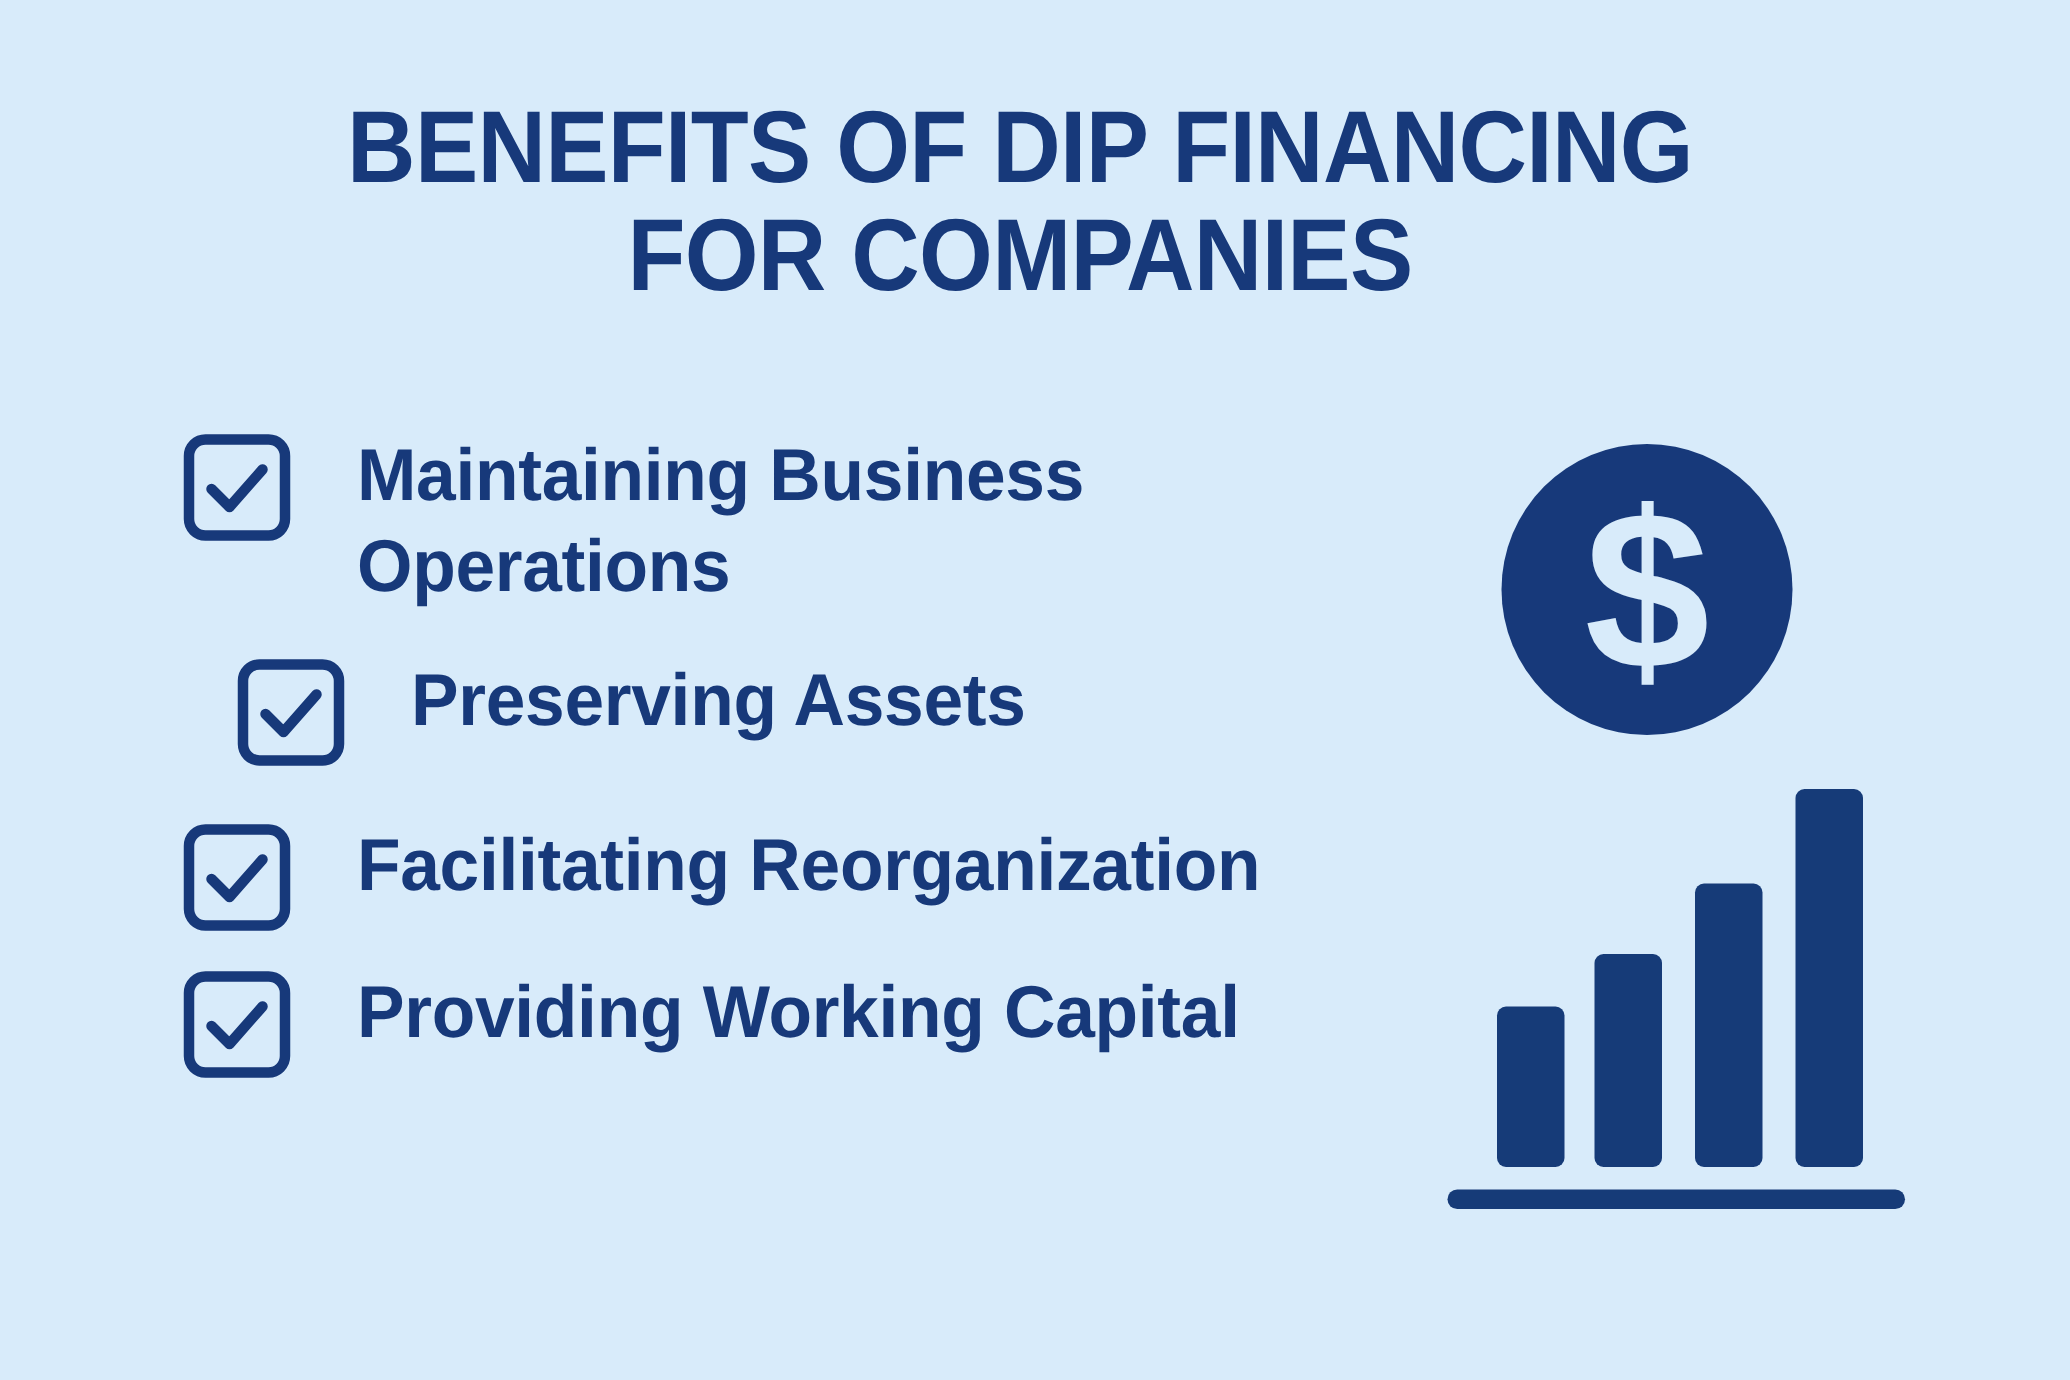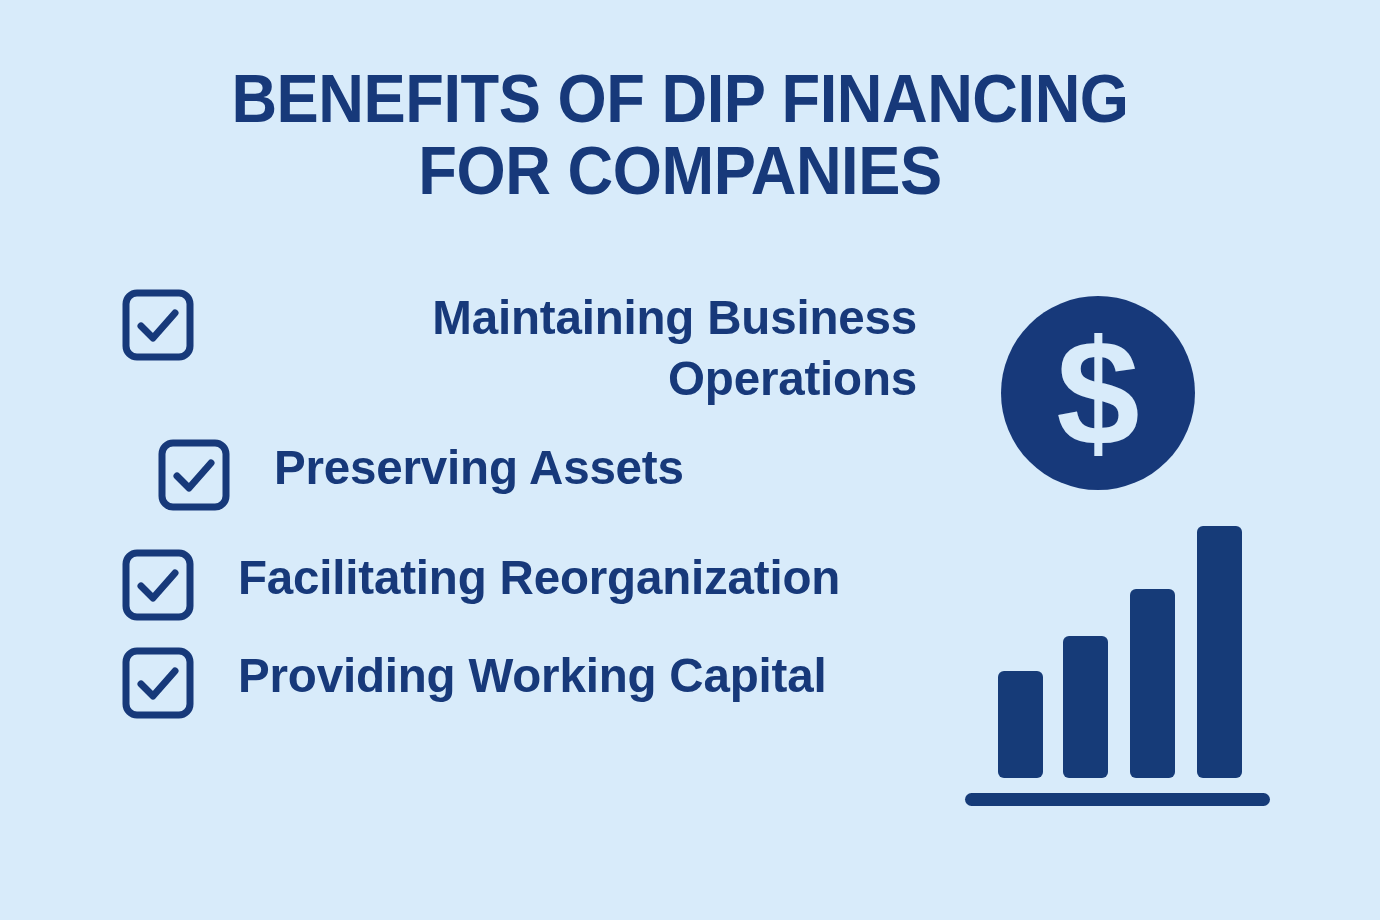--- a/index.html
+++ b/index.html
@@ -41,21 +41,20 @@
     transform-origin: center top;
     white-space: nowrap;
   }
 
   
   .checklist {
     position: absolute;
     left: 122px;
     top: 287px;
     width: 830px;
-    text-align: right;
   }
   .check-item {
     display: flex;
     align-items: flex-start;
     margin-bottom: 24px;
   }
   .check-item:last-child { margin-bottom: 0; }
 
   .checkbox {
     flex: 0 0 auto;

